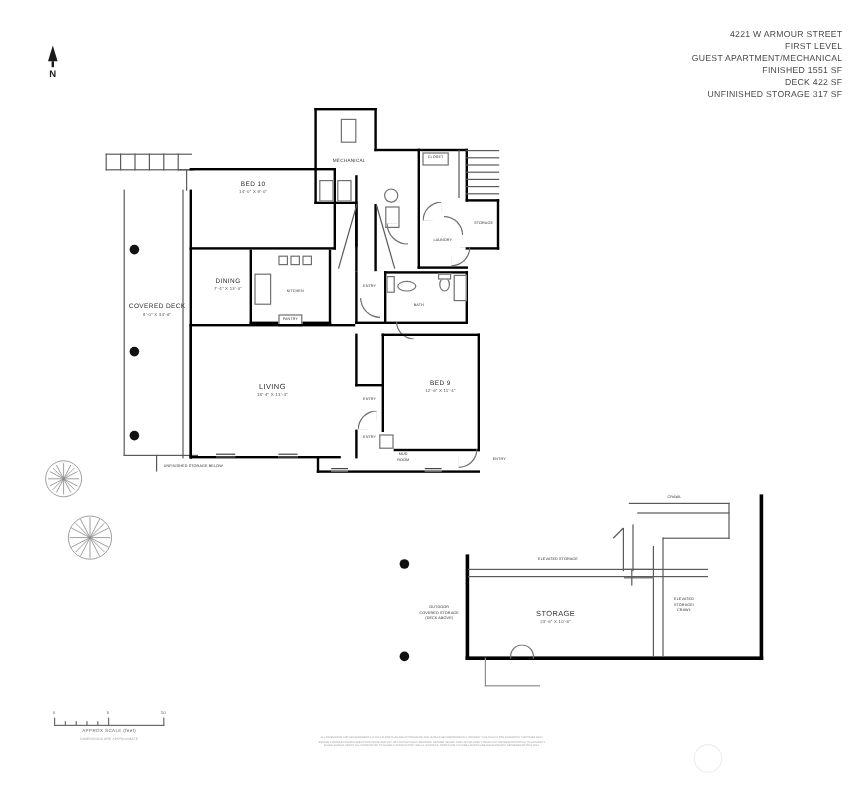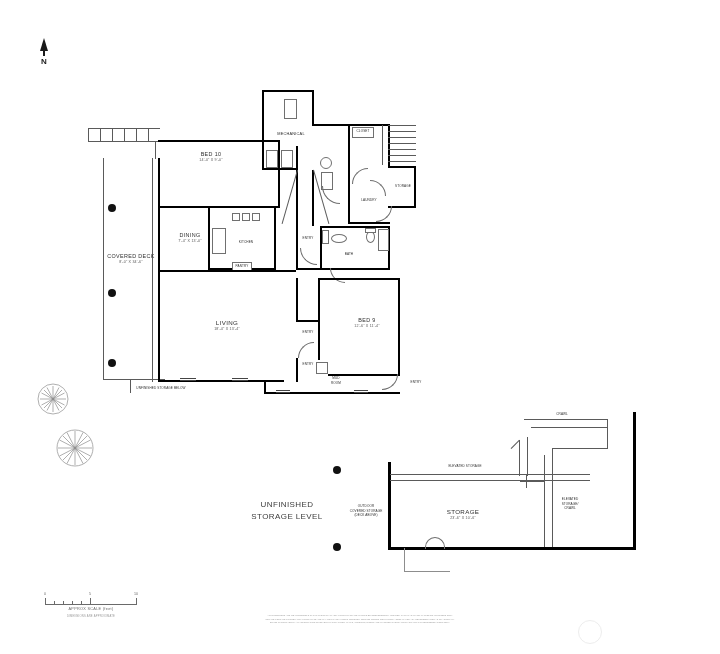--- a/index.html
+++ b/index.html
@@ -127,20 +127,28 @@
     position: absolute; right: 118px; bottom: 10px;
     width: 24px; height: 24px; border-radius: 50%;
     border: 1px solid #ededed;
   }
 </style>
 </head>
 <body>
 
 <div class="stage">
 
+  <div class="header">
+    <div>4221 W ARMOUR STREET</div>
+    <div>FIRST LEVEL</div>
+    <div>GUEST APARTMENT/MECHANICAL</div>
+    <div>FINISHED 1551 SF</div>
+    <div>DECK 422 SF</div>
+    <div>UNFINISHED STORAGE 317 SF</div>
+  </div>
 
   <div class="north">
     <div class="tri"></div>
     <div class="stem"></div>
     <div class="lbl">N</div>
   </div>
 
   <div class="thin" style="left:88px; top:128px; width:72px; height:0.8px;"></div>
   <div class="thin" style="left:88px; top:141px; width:72px; height:0.8px;"></div>
   <div class="thin" style="left:88px; top:128px; width:0.8px; height:14px;"></div>
@@ -319,24 +327,20 @@
         <line x1="8" y1="8" x2="32" y2="32"></line>
         <line x1="32" y1="8" x2="8" y2="32"></line>
         <line x1="12" y1="4.5" x2="28" y2="35.5"></line>
         <line x1="28" y1="4.5" x2="12" y2="35.5"></line>
         <line x1="4.5" y1="12" x2="35.5" y2="28"></line>
         <line x1="4.5" y1="28" x2="35.5" y2="12"></line>
       </g>
     </svg>
   </div>
 
-  <div class="lvl-caption" style="left:232px; top:499px; width:110px;">
-    <div>UNFINISHED</div>
-    <div>STORAGE LEVEL</div>
-  </div>
 
   <div class="dot" style="left:333px; top:466px;"></div>
   <div class="dot" style="left:333px; top:543px;"></div>
 
   <div class="room xs" style="left:340px; top:504px; width:52px;">
     <span>OUTDOOR</span><br>
     <span>COVERED STORAGE</span><br>
     <span>(DECK ABOVE)</span>
   </div>
 

